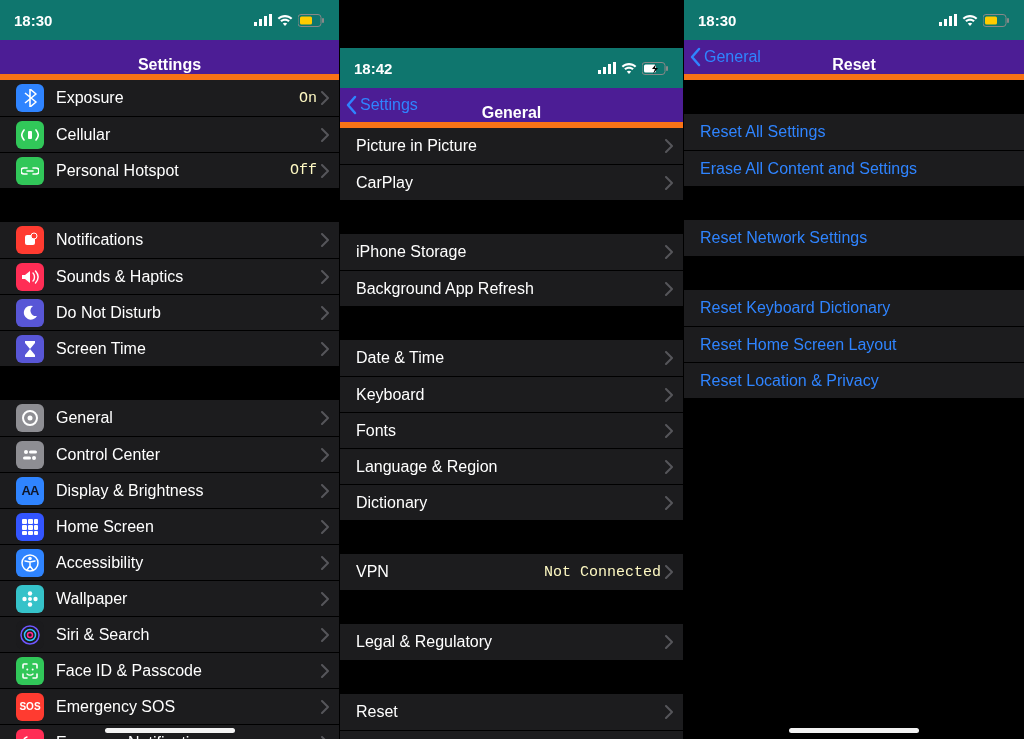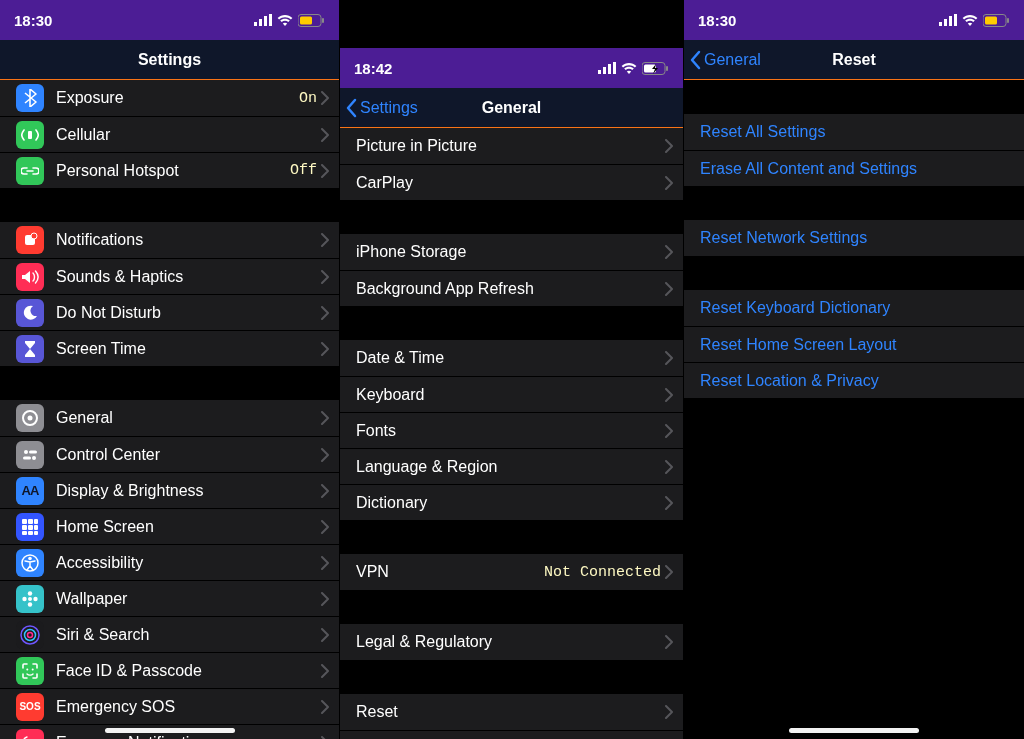--- a/index.html
+++ b/index.html
@@ -15,30 +15,30 @@
   .panel + .panel { border-left: 1px solid #000; }
   .p1 { width: 339px; }
   .p2 { width: 344px; margin-top: 48px; }
   .p3 { width: 341px; }
 
   .statusbar {
     height: 40px;
     display: flex; align-items: center; justify-content: space-between;
     padding: 0 14px;
     font-size: 15px; font-weight: 600;
-    background: #4c1d95;
+    background: #0f766e;
   }
   .status-icons { display: flex; align-items: center; gap: 5px; }
 
   .navbar {
     height: 40px;
-    display: flex; align-items: center; justify-content: center;
+    display: flex; align-items: flex-end; justify-content: center;
     position: relative;
-    background: #0f172a;
-    border-bottom: 1px solid #f97316;
+    background: #4c1d95;
+    border-bottom: 6px solid #f97316;
   }
   .nav-title { font-size: 16px; font-weight: 600; }
   .nav-back {
     position: absolute; left: 6px; top: 0; bottom: 0;
     display: flex; align-items: center;
     color: #2f84ff; font-size: 16px;
   }
   .nav-back .chev { margin-right: 2px; }
 
   .list { background:#000; }

